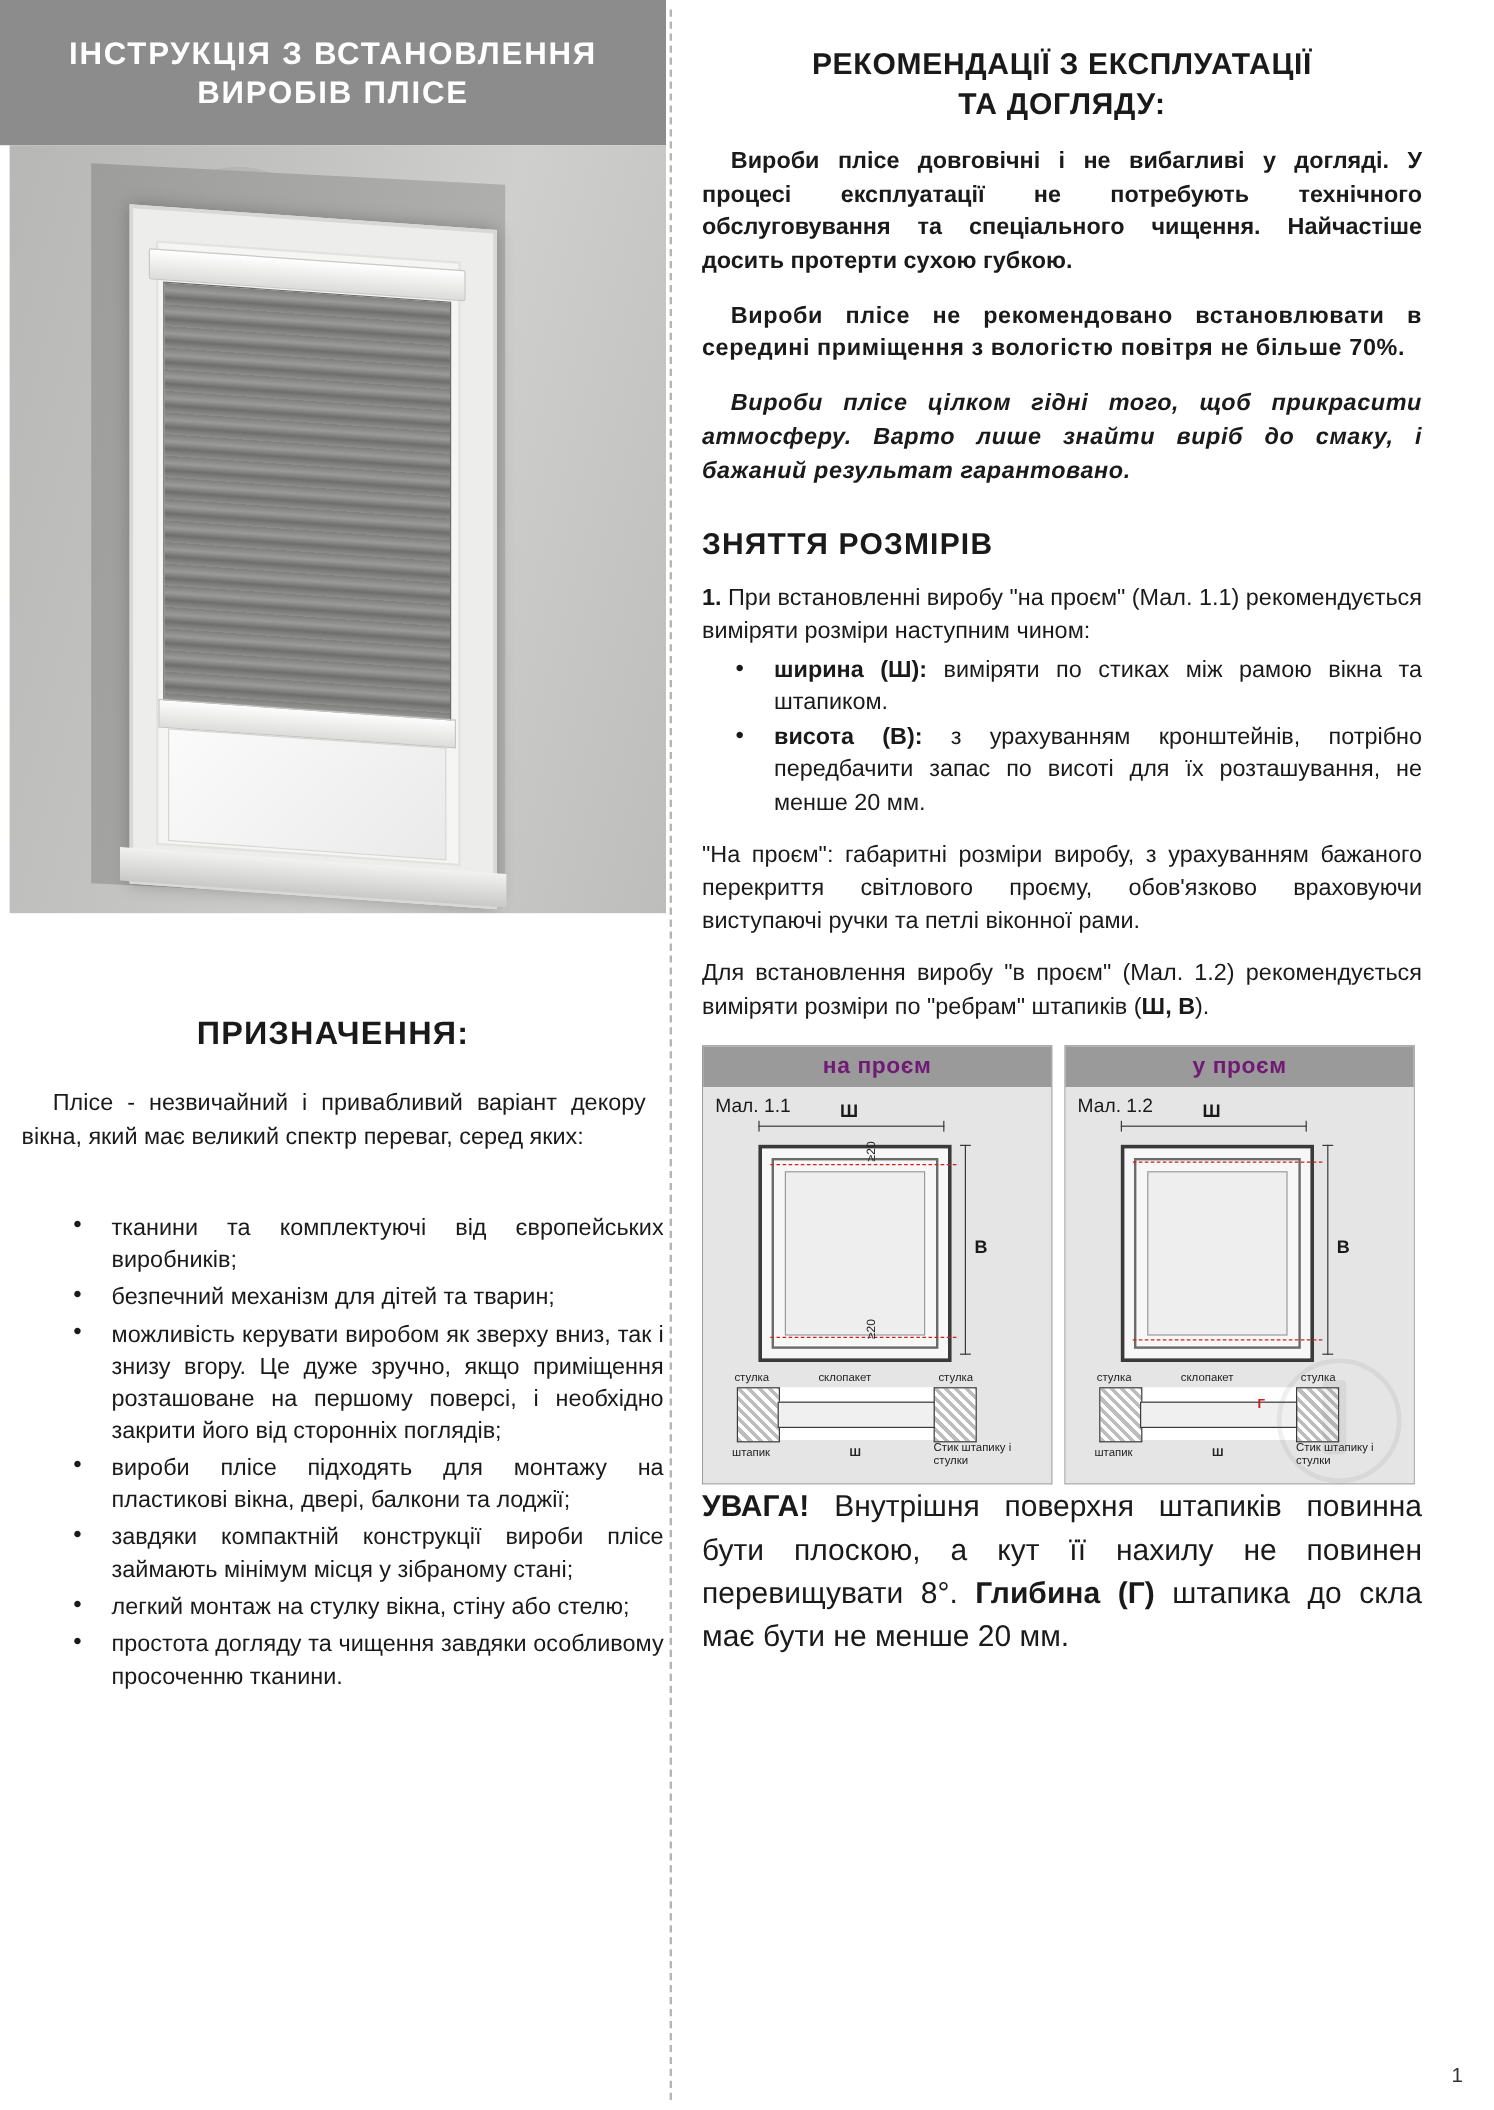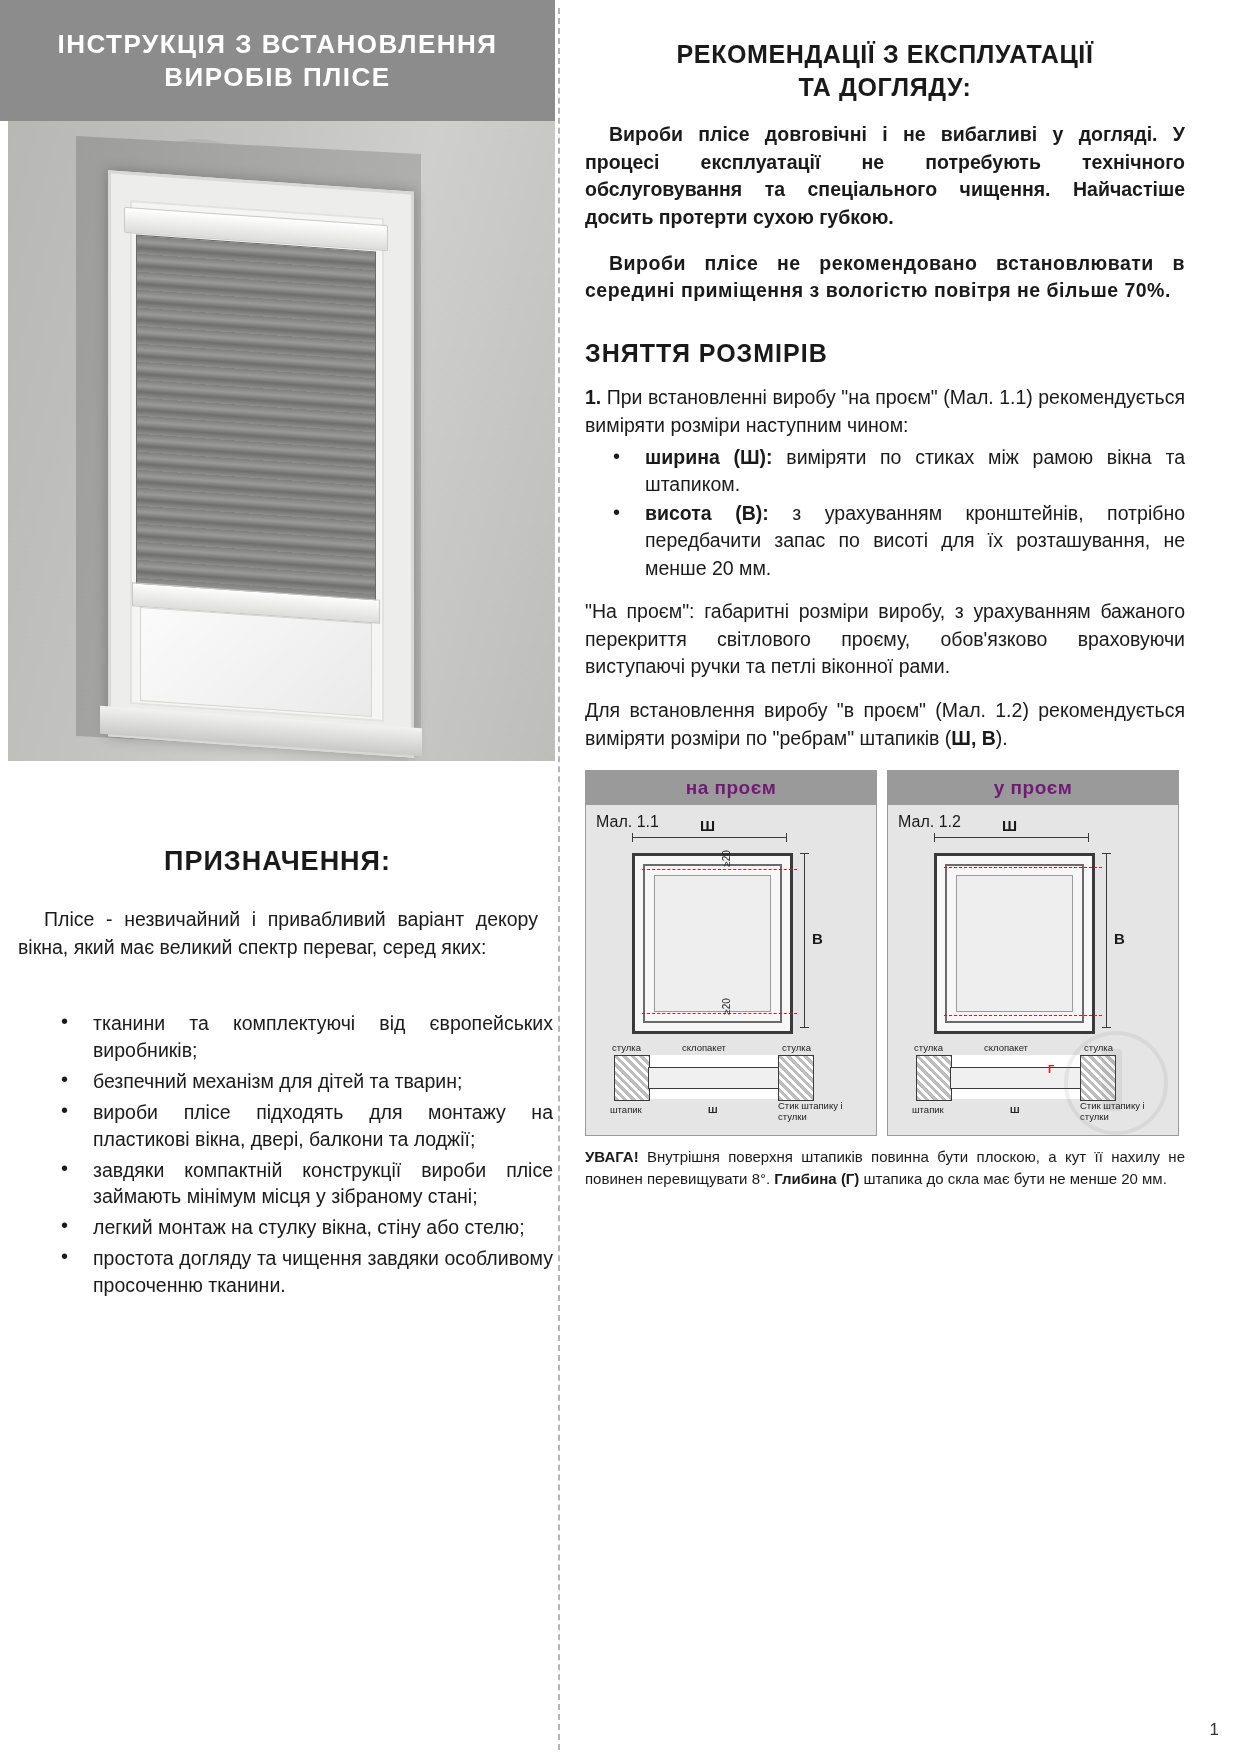--- a/index.html
+++ b/index.html
@@ -183,21 +183,21 @@
   .sect-right{position:absolute;right:0;top:0;width:34px;height:44px;background:repeating-linear-gradient(45deg,#bdbdbd 0 3px,#ffffff 3px 6px);border:1px solid #3a3a3a;}
   .sect-mid{position:absolute;left:34px;top:12px;right:34px;height:20px;border:1px solid #3a3a3a;background:#f0f0f0;}
   .cap{position:absolute;font-size:9.5px;color:#222;line-height:1.15;}
   .wm2{
     position:absolute;right:18px;bottom:8px;width:96px;height:96px;opacity:.09;
   }
   .wm2:before{content:"";position:absolute;left:0;top:0;width:96px;height:96px;border-radius:50%;border:4px solid #5f5f5f;}
   .wm2:after{content:"";position:absolute;left:38px;top:18px;width:20px;height:62px;background:#5f5f5f;border-radius:4px;}
 
   .uvaga{
-    margin-top:10px;font-size:15px;line-height:1.45;text-align:justify;
+    margin-top:0;font-size:25px;line-height:1.45;text-align:justify;
   }
   .uvaga b{font-weight:bold;}
   .pagenum{
     position:absolute;right:26px;bottom:18px;font-size:17px;color:#333;
   }
 </style>
 </head>
 <body>
 
 <div class="page">
@@ -221,38 +221,40 @@
       <div class="sill"></div>
     </div>
 
     <div class="pry-title">ПРИЗНАЧЕННЯ:</div>
 
     <div class="pry-intro"><span class="ind"></span><span>Пліcе - незвичайний і привабливий варіант декору вікна, який має великий спектр переваг, серед яких:</span></div>
 
     <ul class="bullets">
       <li>тканини та комплектуючі від європейських виробників;</li>
       <li>безпечний механізм для дітей та тварин;</li>
+      <li>можливість керувати виробом як зверху вниз, так і знизу вгору. Це дуже зручно, якщо приміщення розташоване на першому поверсі, і необхідно закрити його від сторонніх поглядів;</li>
       <li>вироби пліcе підходять для монтажу на пластикові вікна, двері, балкони та лоджії;</li>
       <li>завдяки компактній конструкції вироби пліcе займають мінімум місця у зібраному стані;</li>
       <li>легкий монтаж на стулку вікна, стіну або стелю;</li>
       <li>простота догляду та чищення завдяки особливому просоченню тканини.</li>
     </ul>
   </div>
 
   <div class="divider"></div>
 
   <div class="right-col">
 
     <div class="r-title">
       <div>РЕКОМЕНДАЦІЇ З ЕКСПЛУАТАЦІЇ</div>
       <div>ТА ДОГЛЯДУ:</div>
     </div>
 
     <div class="r-p"><span class="ind"></span><span>Вироби пліcе довговічні і не вибагливі у догляді. У процесі експлуатації не потребують технічного обслуговування та спеціального чищення. Найчастіше досить протерти сухою губкою.</span></div>
     <div class="r-p spaced"><span class="ind"></span><span>Вироби пліcе не рекомендовано встановлювати в середині приміщення з вологістю повітря не більше 70%.</span></div>
+    <div class="r-p r-italic spaced"><span class="ind"></span><span>Вироби пліcе цілком гідні того, щоб прикрасити атмосферу. Варто лише знайти виріб до смаку, і бажаний результат гарантовано.</span></div>
 
     <div class="r-title2">ЗНЯТТЯ РОЗМІРІВ</div>
 
     <div class="r-num">
       <b>1.</b>
       <span>При встановленні виробу "на проєм" (Мал. 1.1) рекомендується виміряти розміри наступним чином:</span>
     </div>
 
     <ul class="rbullets">
       <li><b>ширина (Ш):</b><span> виміряти по стиках між рамою вікна та штапиком.</span></li>

